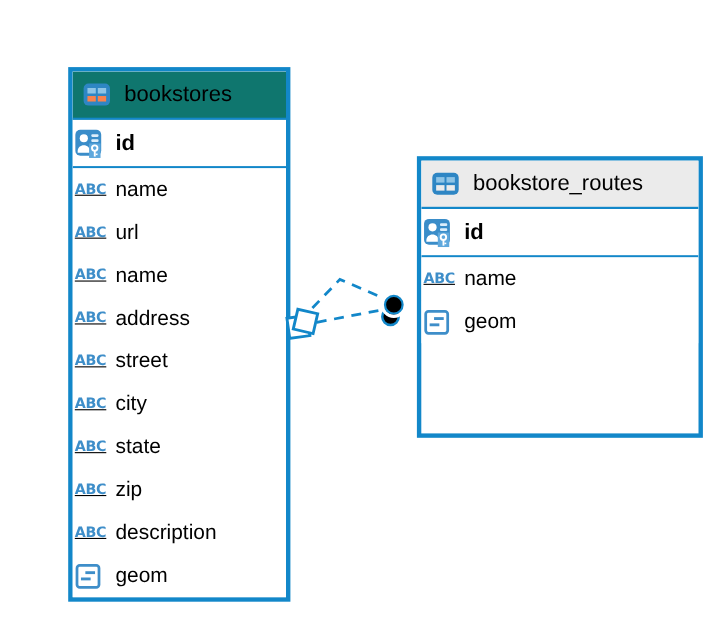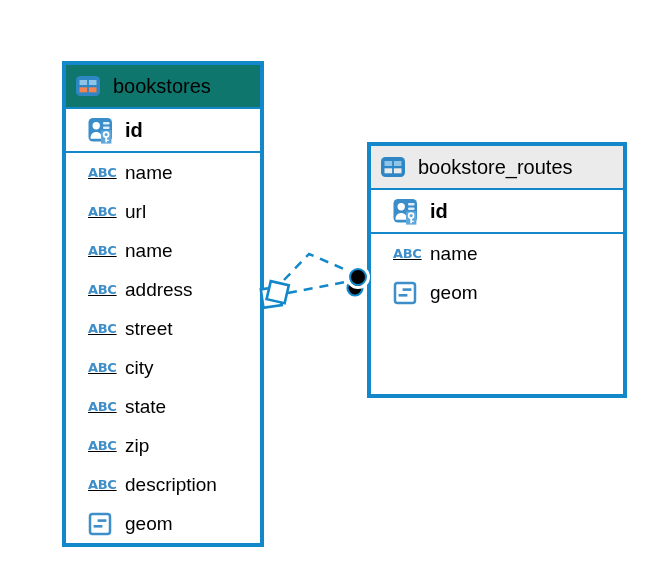--- a/index.html
+++ b/index.html
@@ -5,29 +5,29 @@
   html,body{margin:0;padding:0;background:#fff;}
   .canvas{
     position:relative;width:654px;height:570px;background:#ffffff;overflow:hidden;
     font-family:"Liberation Sans","DejaVu Sans",sans-serif;color:#000;
   }
   .etable{
     position:absolute;box-sizing:border-box;border:4px solid #1287c9;background:#fff;
     overflow:hidden;
   }
   .etable--bookstores{left:62px;top:61px;width:202px;height:486px;}
-  .etable--routes{left:367px;top:142px;width:260px;height:256px;}
+  .etable--routes{left:379px;top:142px;width:260px;height:256px;}
   .thead{
     display:flex;align-items:center;gap:8px;height:42px;padding-left:9px;
     border-bottom:2px solid #1287c9;font-size:20px;
   }
   .thead--selected{background:#0f766e;}
   .thead--plain{background:#ebebeb;}
   .row{
-    display:flex;align-items:center;gap:7px;height:39px;padding-left:22px;
+    display:flex;align-items:center;gap:7px;height:39px;padding-left:2px;
     font-size:19px;background:#fff;
   }
   .row--pk{height:42px;border-bottom:2px solid #1287c9;}
   .row--pk .collabel{font-weight:700;font-size:20px;}
   .iconbox{
     width:30px;display:flex;align-items:center;justify-content:flex-start;
     flex:0 0 30px;
     text-decoration:underline;
   }
   .abc{

